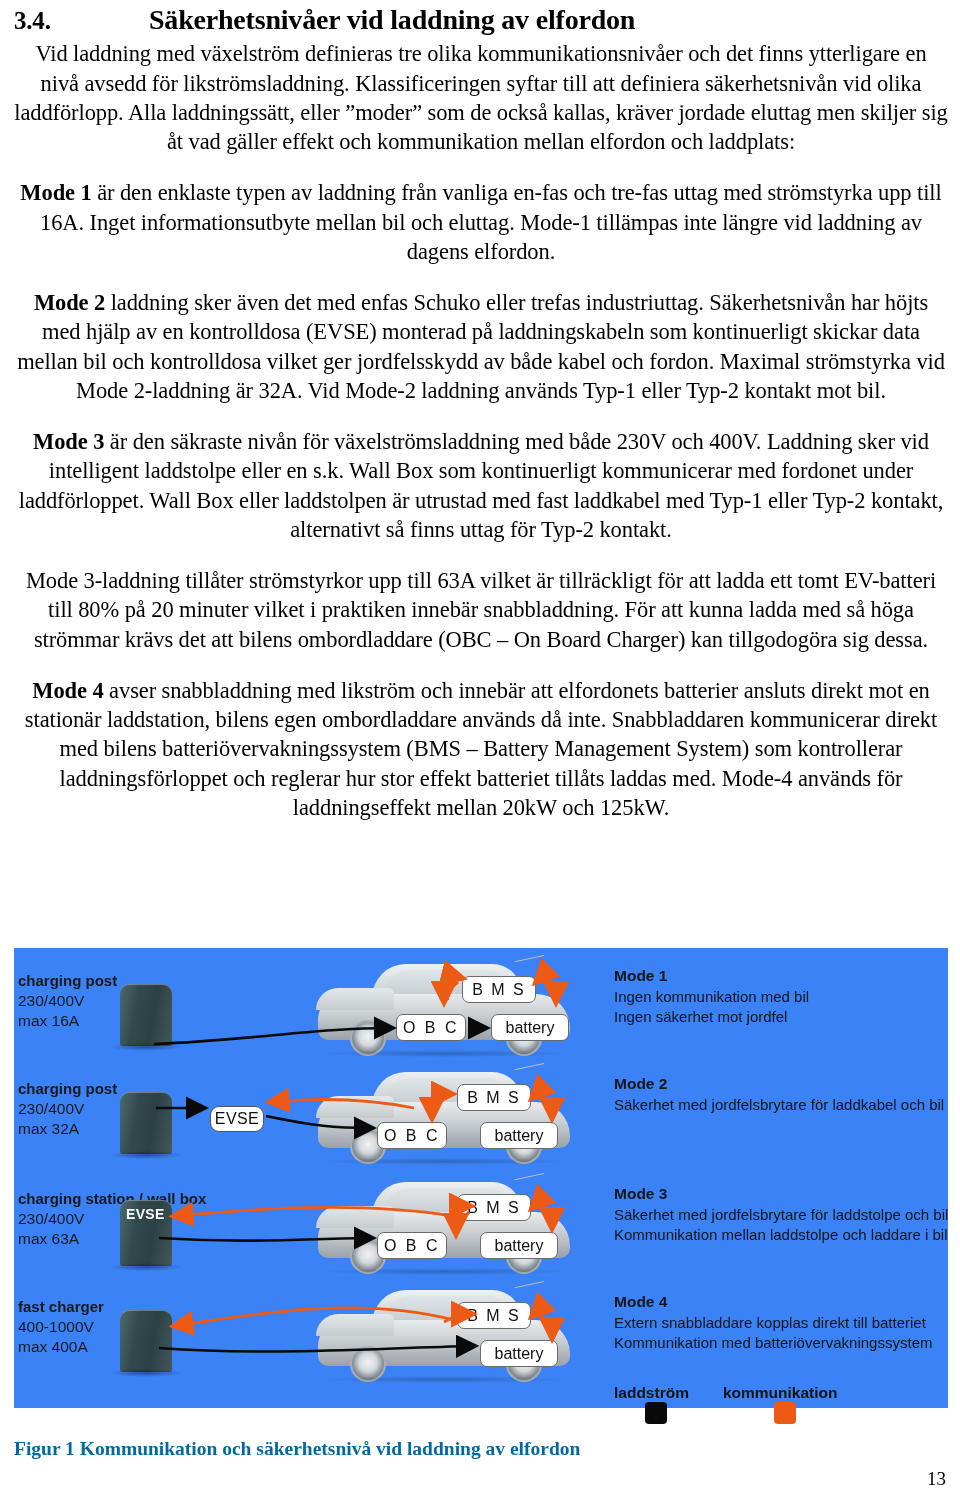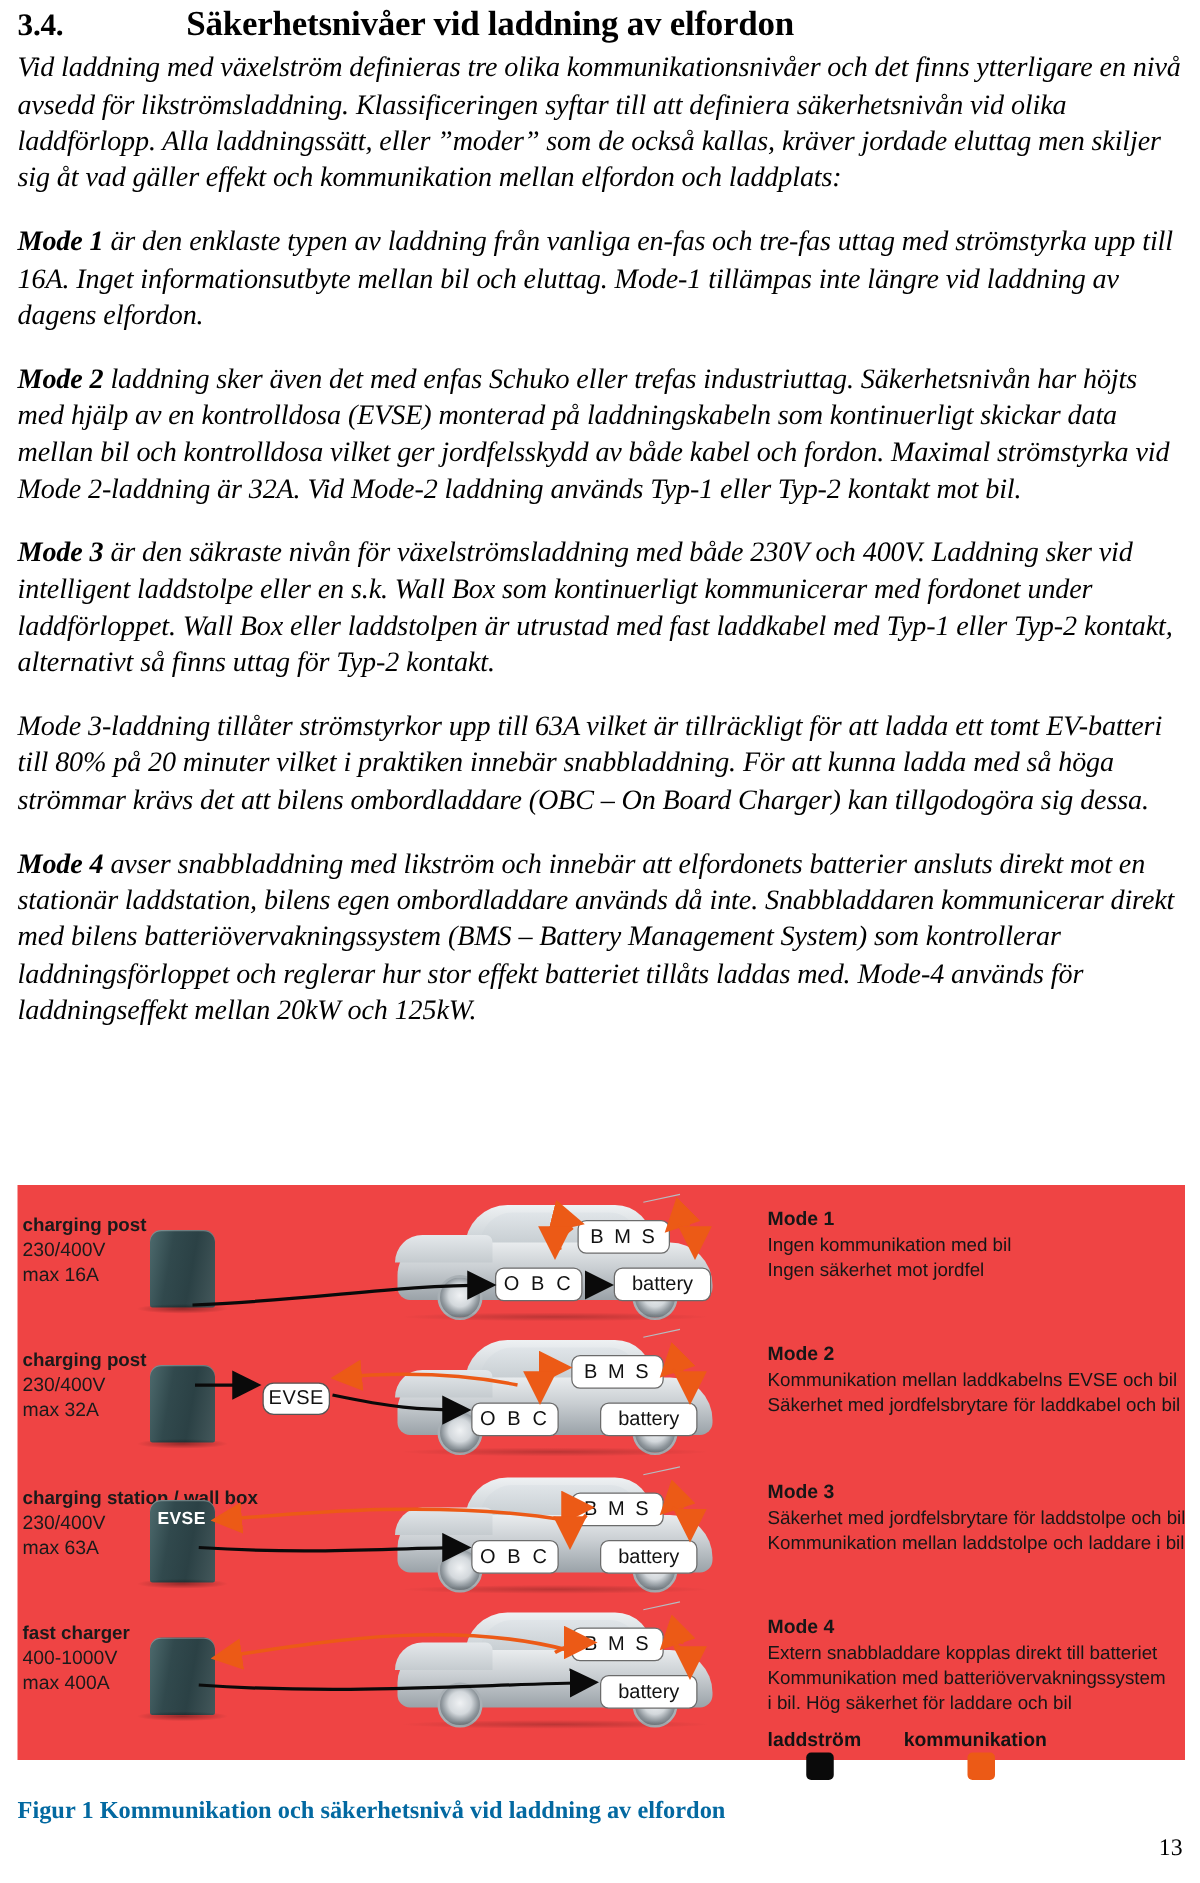--- a/index.html
+++ b/index.html
@@ -45,41 +45,40 @@
     font-size: 25px;
   }
   .heading .htext {
     font-size: 28px;
   }
 
   
   .para {
     font-size: 22.5px;
     line-height: 1.30;
-    text-align: left;
+    text-align: center;
     margin: 0;
     letter-spacing: -0.1px;
-    font-style: italic;
   }
   .spacer-md { height: 22px; }
   b.mode { font-weight: bold; }
 
   
   .figure-wrap {
     position: absolute;
     left: 14px;
     top: 948px;
     width: 934px;
     height: 470px;
   }
   .diagram {
     position: relative;
     width: 934px;
     height: 460px;
-    background: #ef4444;
+    background: #3b82f6;
     font-family: "Liberation Sans", "DejaVu Sans", sans-serif;
   }
   .row {
     position: absolute;
     left: 0;
     width: 934px;
     height: 105px;
   }
   .row-1 { top: 10px; }
   .row-2 { top: 118px; }
@@ -403,21 +402,20 @@
           <div class="wheel rear"></div>
           <div class="car-shadow"></div>
         </div>
 
         <div class="comp bms" style="left:443px; top:18px; width:74px; height:27px;">B M S</div>
         <div class="comp obc" style="left:363px; top:56px; width:70px; height:27px;">O B C</div>
         <div class="comp" style="left:466px; top:56px; width:78px; height:27px;">battery</div>
 
         <div class="mode-desc">
           <div class="mtitle">Mode 2</div>
-          <div class="mline">Kommunikation mellan laddkabelns EVSE och bil</div>
           <div class="mline">Säkerhet med jordfelsbrytare för laddkabel och bil</div>
         </div>
       </div>
 
       <div class="row row-3">
         <div class="src-label">
           <div class="src-title">charging station / wall box</div>
           <div class="src-spec">230/400V</div>
           <div class="src-spec">max 63A</div>
         </div>
@@ -467,21 +465,20 @@
           <div class="car-shadow"></div>
         </div>
 
         <div class="comp bms" style="left:443px; top:18px; width:74px; height:27px;">B M S</div>
         <div class="comp" style="left:466px; top:56px; width:78px; height:27px;">battery</div>
 
         <div class="mode-desc">
           <div class="mtitle">Mode 4</div>
           <div class="mline">Extern snabbladdare kopplas direkt till batteriet</div>
           <div class="mline">Kommunikation med batteriövervakningssystem</div>
-          <div class="mline">i bil. Hög säkerhet för laddare och bil</div>
         </div>
       </div>
 
       <svg class="arrows" viewBox="0 0 934 460" xmlns="http://www.w3.org/2000/svg">
         <defs>
           <marker id="blkA" markerWidth="9" markerHeight="9" refX="7" refY="4.5" orient="auto">
             <path d="M0,0 L9,4.5 L0,9 z" fill="#0a0a0a"></path>
           </marker>
           <marker id="orgA" markerWidth="9" markerHeight="9" refX="7" refY="4.5" orient="auto">
             <path d="M0,0 L9,4.5 L0,9 z" fill="#ec5a16"></path>

